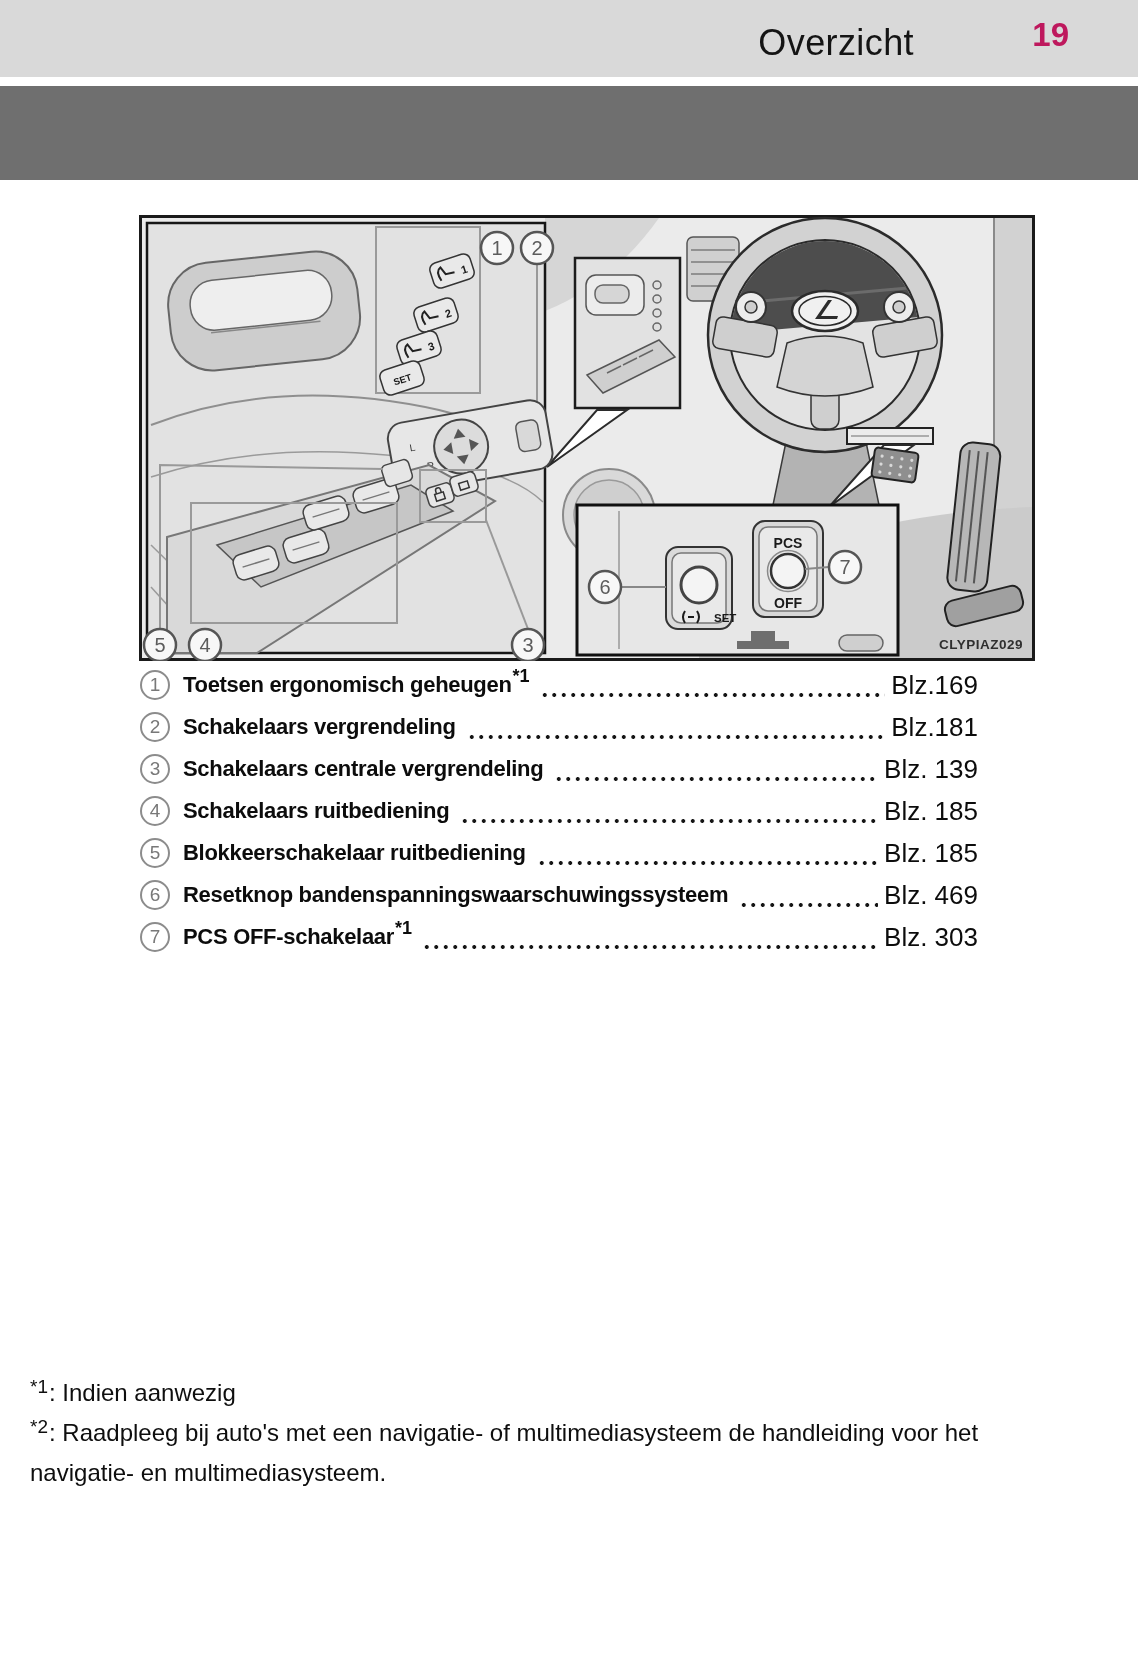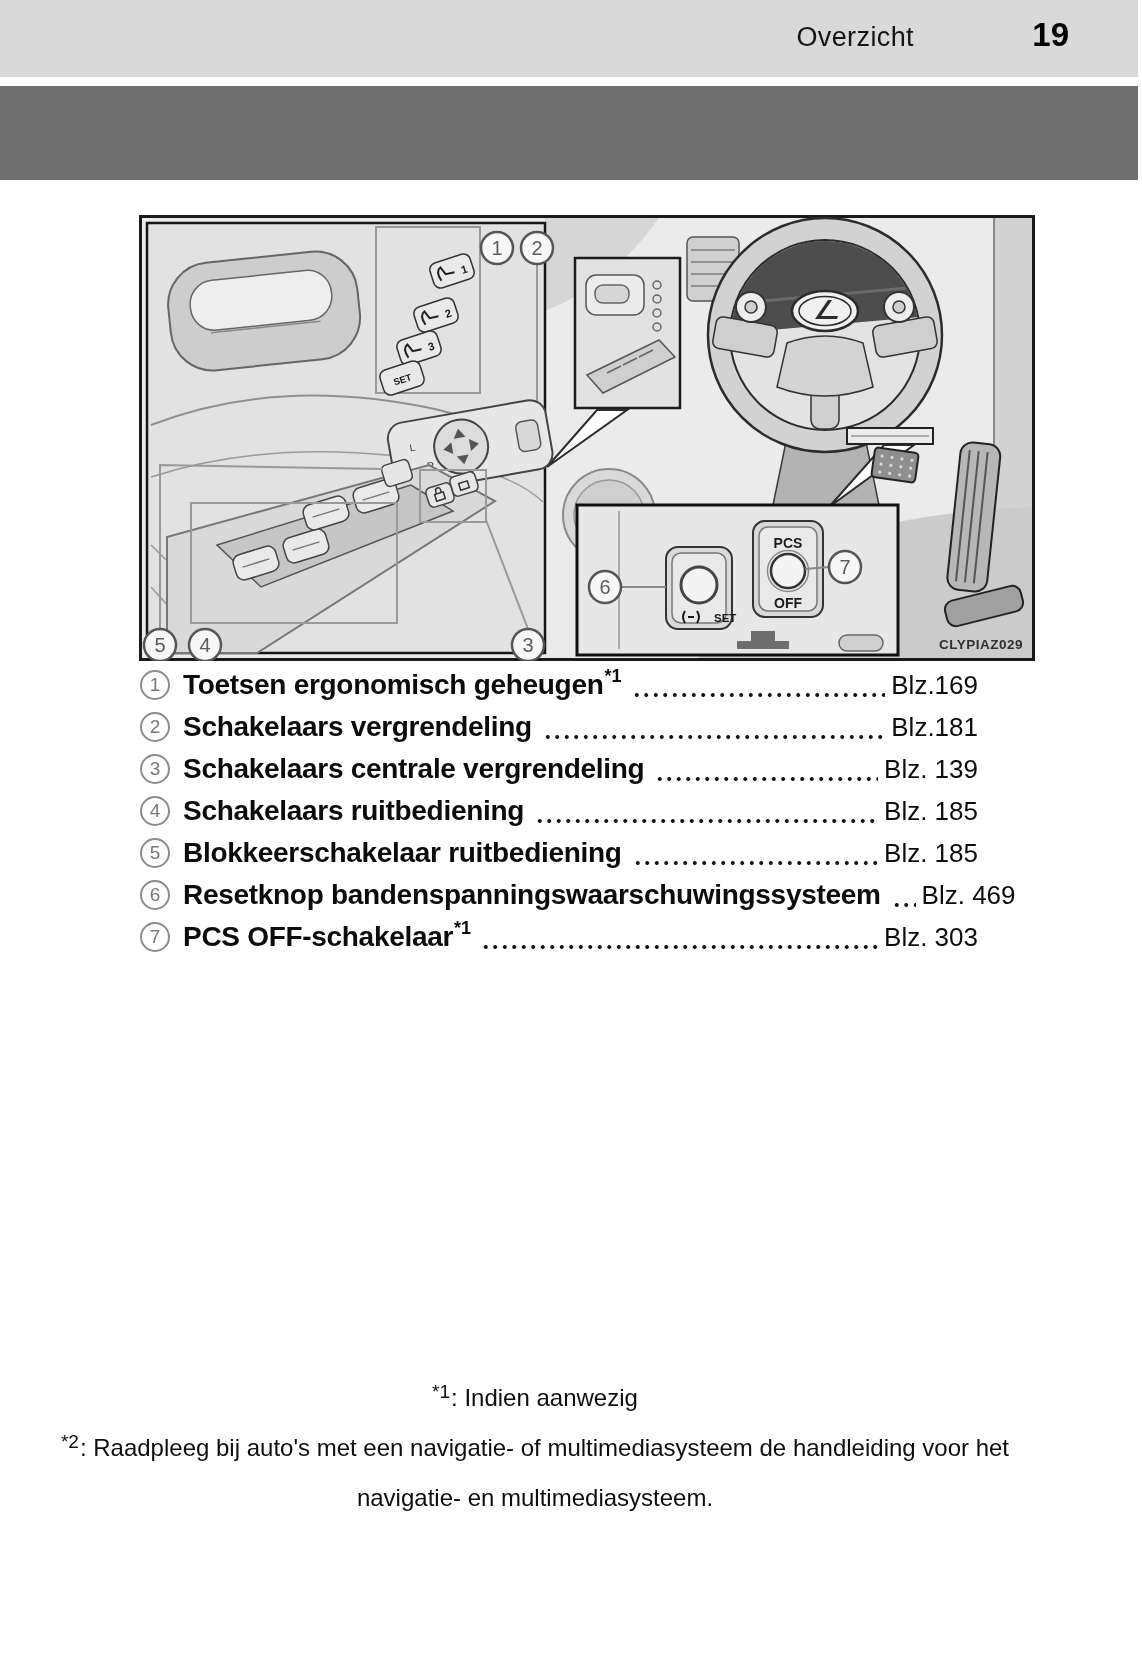--- a/index.html
+++ b/index.html
@@ -1,42 +1,42 @@
 <!DOCTYPE html>
 <html><head>
 <meta charset="utf-8">
 <style>
   html,body{margin:0;padding:0;background:#ffffff;}
   .page{position:relative;width:1142px;height:1654px;background:#fff;
         font-family:"Liberation Sans",sans-serif;overflow:hidden;}
 
   .header-bar{position:absolute;top:0;left:0;width:1138px;height:77px;background:#d9d9d9;}
-  .header-title{position:absolute;right:224px;top:22px;font-size:27px;color:#141414;letter-spacing:.4px;}
-  .page-number{position:absolute;right:69px;top:16px;font-size:33px;font-weight:bold;color:#000000;}
+  .header-title{position:absolute;right:224px;top:22px;font-size:36px;color:#141414;letter-spacing:.4px;}
+  .page-number{position:absolute;right:69px;top:16px;font-size:33px;font-weight:bold;color:#be185d;}
   .banner{position:absolute;top:86px;left:0;width:1138px;height:94px;background:#6f6f6f;}
 
   .figure-wrap{position:absolute;left:139px;top:215px;width:896px;height:446px;}
   .figure-wrap svg{display:block;}
   svg text{font-family:"Liberation Sans",sans-serif;}
   .callout-txt{font-size:20px;fill:#5c5c5c;}
   .btn-txt{font-weight:bold;fill:#1a1a1a;}
 
   .legend{position:absolute;left:140px;top:664px;width:838px;}
   .legend-row{display:flex;align-items:center;height:42px;}
   .legend-circle{flex:0 0 30px;width:30px;height:30px;box-sizing:border-box;border:2px solid #8c8c8c;
        border-radius:50%;color:#787878;font-size:19px;line-height:26px;text-align:center;margin-right:13px;}
-  .legend-label{font-size:28px;font-weight:bold;letter-spacing:-.3px;color:#0c0c0c;white-space:nowrap;}
+  .legend-label{font-size:22px;font-weight:bold;letter-spacing:-.3px;color:#0c0c0c;white-space:nowrap;}
   .legend-sup{font-size:18px;font-weight:bold;position:relative;top:-9px;margin-left:1px;color:#0c0c0c;}
   .leader{flex:1 1 auto;align-self:flex-end;height:6px;min-width:24px;margin:0 6px 9px 10px;
        background-image:radial-gradient(circle,#141414 1.7px,transparent 2.2px);
        background-size:9.5px 6px;background-repeat:repeat-x;background-position:0 1px;}
   .legend-page{font-size:26px;font-weight:normal;white-space:nowrap;color:#0c0c0c;}
 
-  .footnotes{position:absolute;right:102px;top:1374px;width:1010px;text-align:center;
-       font-size:24px;color:#0e0e0e;line-height:48px;}
+  .footnotes{position:absolute;right:102px;top:1374px;width:1010px;text-align:left;
+       font-size:24px;color:#0e0e0e;line-height:38px;}
   .fn-line{white-space:nowrap;}
   .fn-marker{font-size:19px;position:relative;top:-8px;margin-right:1px;}
 </style>
 </head>
 <body>
 
 <div class="page">
 
   <div class="header-bar">
     <div class="header-title">Overzicht</div>

